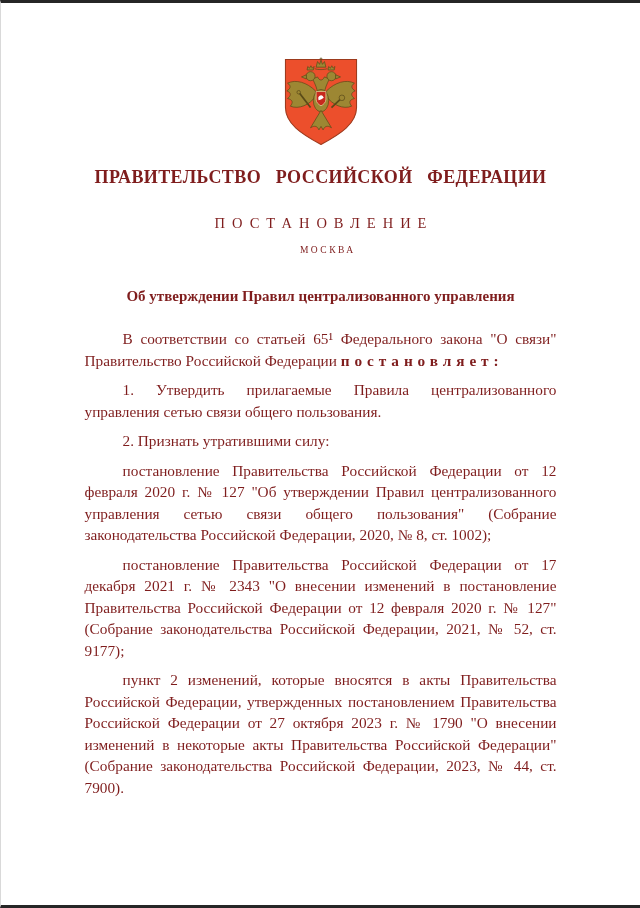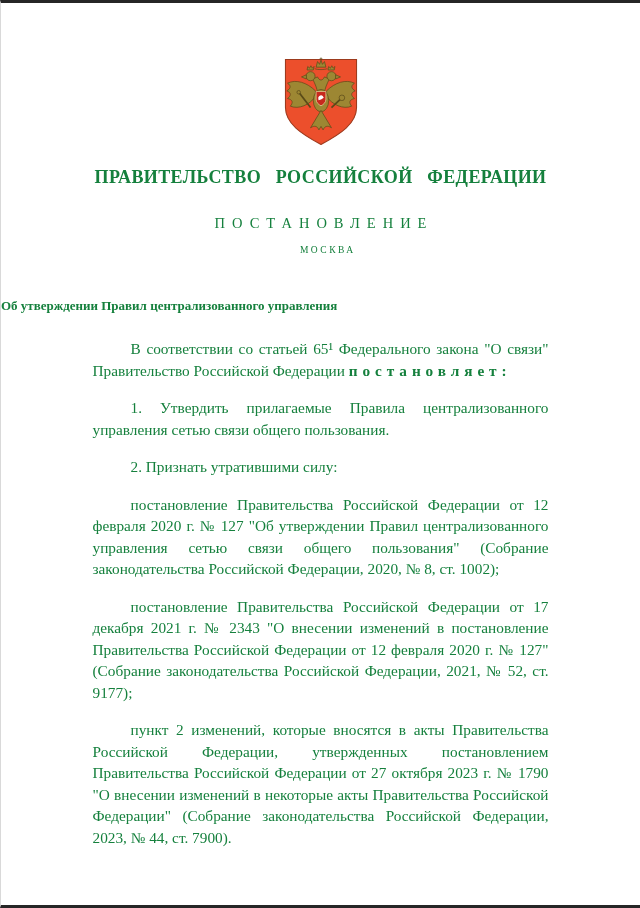--- a/index.html
+++ b/index.html
@@ -7,21 +7,21 @@
     position: relative;
     width: 640px;
     height: 908px;
     box-sizing: border-box;
     background: #ffffff;
     border-top: 3px solid #262626;
     border-bottom: 3px solid #262626;
     border-left: 1px solid #d9d9d9;
     overflow: hidden;
     font-family: "Liberation Serif", "DejaVu Serif", serif;
-    color: #15803d;
+    color: #7f1d1d;
   }
   .emblem {
     width: 84px;
     height: 92px;
     margin: 53px auto 0;
   }
   .authority {
     margin: 19px 0 0;
     font-size: 18px;
     font-weight: bold;
@@ -43,34 +43,35 @@
   }
   .city {
     margin-top: 13px;
     font-size: 9.5px;
     text-align: center;
     letter-spacing: 2.5px;
     text-indent: 2.5px;
     padding-left: 12px;
   }
   .doc-title {
-    margin: 40px auto 0;
-    font-size: 13px;
+    margin: 30px auto 0;
+    font-size: 15px;
     font-weight: bold;
+    text-align: center;
     line-height: 22px;
   }
   .doc-title span { display: block; }
   .doc-body {
     width: 488px;
     margin: 21px auto 0;
     font-size: 15.3px;
     line-height: 21.5px;
     text-align: justify;
   }
-  .para { margin: 16px; text-indent: 38px; }
+  .para { margin: 8px; text-indent: 38px; }
   .verb {
     font-weight: bold;
     letter-spacing: 0.32em;
   }
 </style>
 </head>
 <body>
 
 <div class="page">
 

